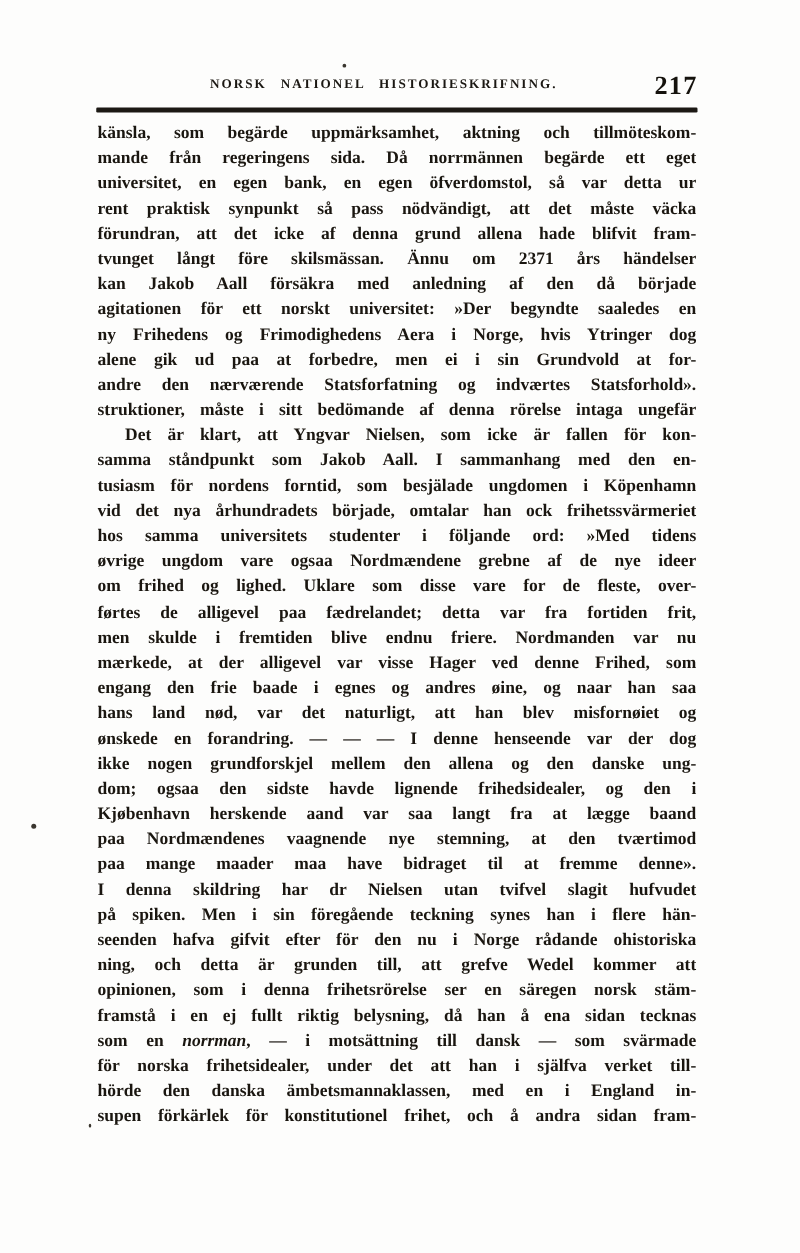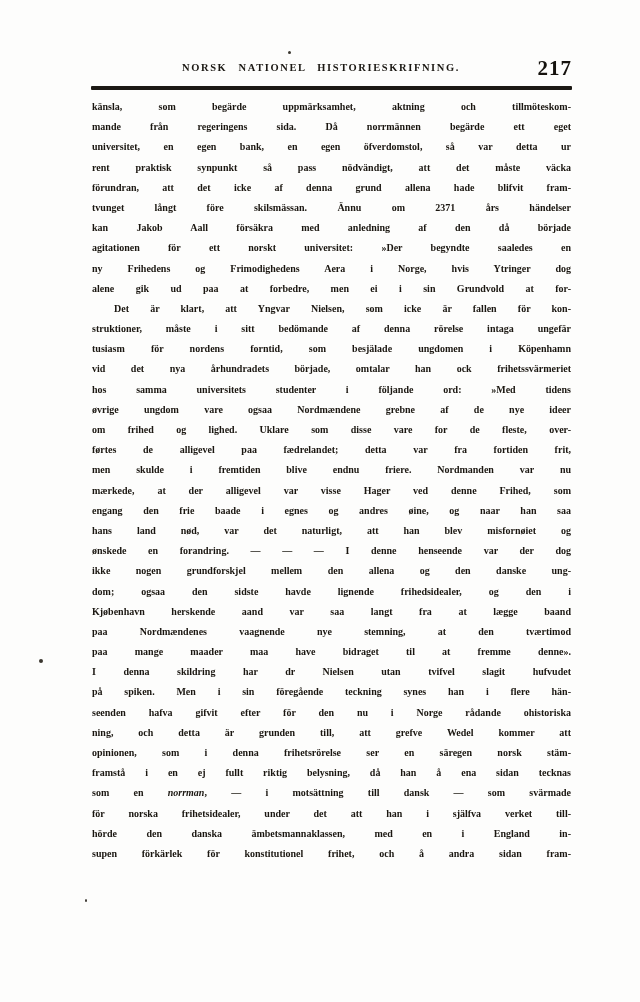--- a/index.html
+++ b/index.html
@@ -11,21 +11,20 @@
     height: 1002px;
     background: #fdfdfc;
     position: relative;
     font-family: "Liberation Serif", serif;
     color: #17140f;
     overflow: hidden;
   }
   .page {
     position: absolute;
     inset: 0;
-    margin-left: 14px;
   }
   .running-head {
     position: absolute;
     top: 62px;
     left: 78px;
     width: 458px;
     text-align: center;
     font-size: 10.5px;
     font-weight: bold;
     letter-spacing: 1.6px;
@@ -52,21 +51,21 @@
     background: #1c1914;
     border-radius: 1px;
   }
   .text-block {
     position: absolute;
     top: 97px;
     left: 78px;
     width: 479px;
   }
   .line {
-    font-size: 10px;
+    font-size: 14px;
     font-weight: bold;
     line-height: 20.2px;
     height: 20.2px;
     text-align: justify;
     text-align-last: justify;
     white-space: normal;
     overflow: hidden;
     color: #1a1610;
   }
   .line.indent {
@@ -103,22 +102,24 @@
       <div class="line">känsla, som begärde uppmärksamhet, aktning och tillmöteskom-</div>
       <div class="line">mande från regeringens sida. Då norrmännen begärde ett eget</div>
       <div class="line">universitet, en egen bank, en egen öfverdomstol, så var detta ur</div>
       <div class="line">rent praktisk synpunkt så pass nödvändigt, att det måste väcka</div>
       <div class="line">förundran, att det icke af denna grund allena hade blifvit fram-</div>
       <div class="line">tvunget långt före skilsmässan. Ännu om 2371 års händelser</div>
       <div class="line">kan Jakob Aall försäkra med anledning af den då började</div>
       <div class="line">agitationen för ett norskt universitet: »Der begyndte saaledes en</div>
       <div class="line">ny Frihedens og Frimodighedens Aera i Norge, hvis Ytringer dog</div>
       <div class="line">alene gik ud paa at forbedre, men ei i sin Grundvold at for-</div>
+      <div class="line">andre den nærværende Statsforfatning og indværtes Statsforhold».</div>
+      <div class="line">struktioner, måste i sitt bedömande af denna rörelse intaga ungefär</div>
       <div class="line indent">Det är klart, att Yngvar Nielsen, som icke är fallen för kon-</div>
-      <div class="line">struktioner, måste i sitt bedömande af denna rörelse intaga ungefär</div>
+      <div class="line">samma ståndpunkt som Jakob Aall. I sammanhang med den en-</div>
       <div class="line">tusiasm för nordens forntid, som besjälade ungdomen i Köpenhamn</div>
       <div class="line">vid det nya århundradets började, omtalar han ock frihetssvärmeriet</div>
       <div class="line">hos samma universitets studenter i följande ord: »Med tidens</div>
       <div class="line">øvrige ungdom vare ogsaa Nordmændene grebne af de nye ideer</div>
       <div class="line">om frihed og lighed. Uklare som disse vare for de fleste, over-</div>
       <div class="line">førtes de alligevel paa fædrelandet; detta var fra fortiden frit,</div>
       <div class="line">men skulde i fremtiden blive endnu friere. Nordmanden var nu</div>
       <div class="line">mærkede, at der alligevel var visse Hager ved denne Frihed, som</div>
       <div class="line">engang den frie baade i egnes og andres øine, og naar han saa</div>
       <div class="line">hans land nød, var det naturligt, att han blev misfornøiet og</div>

